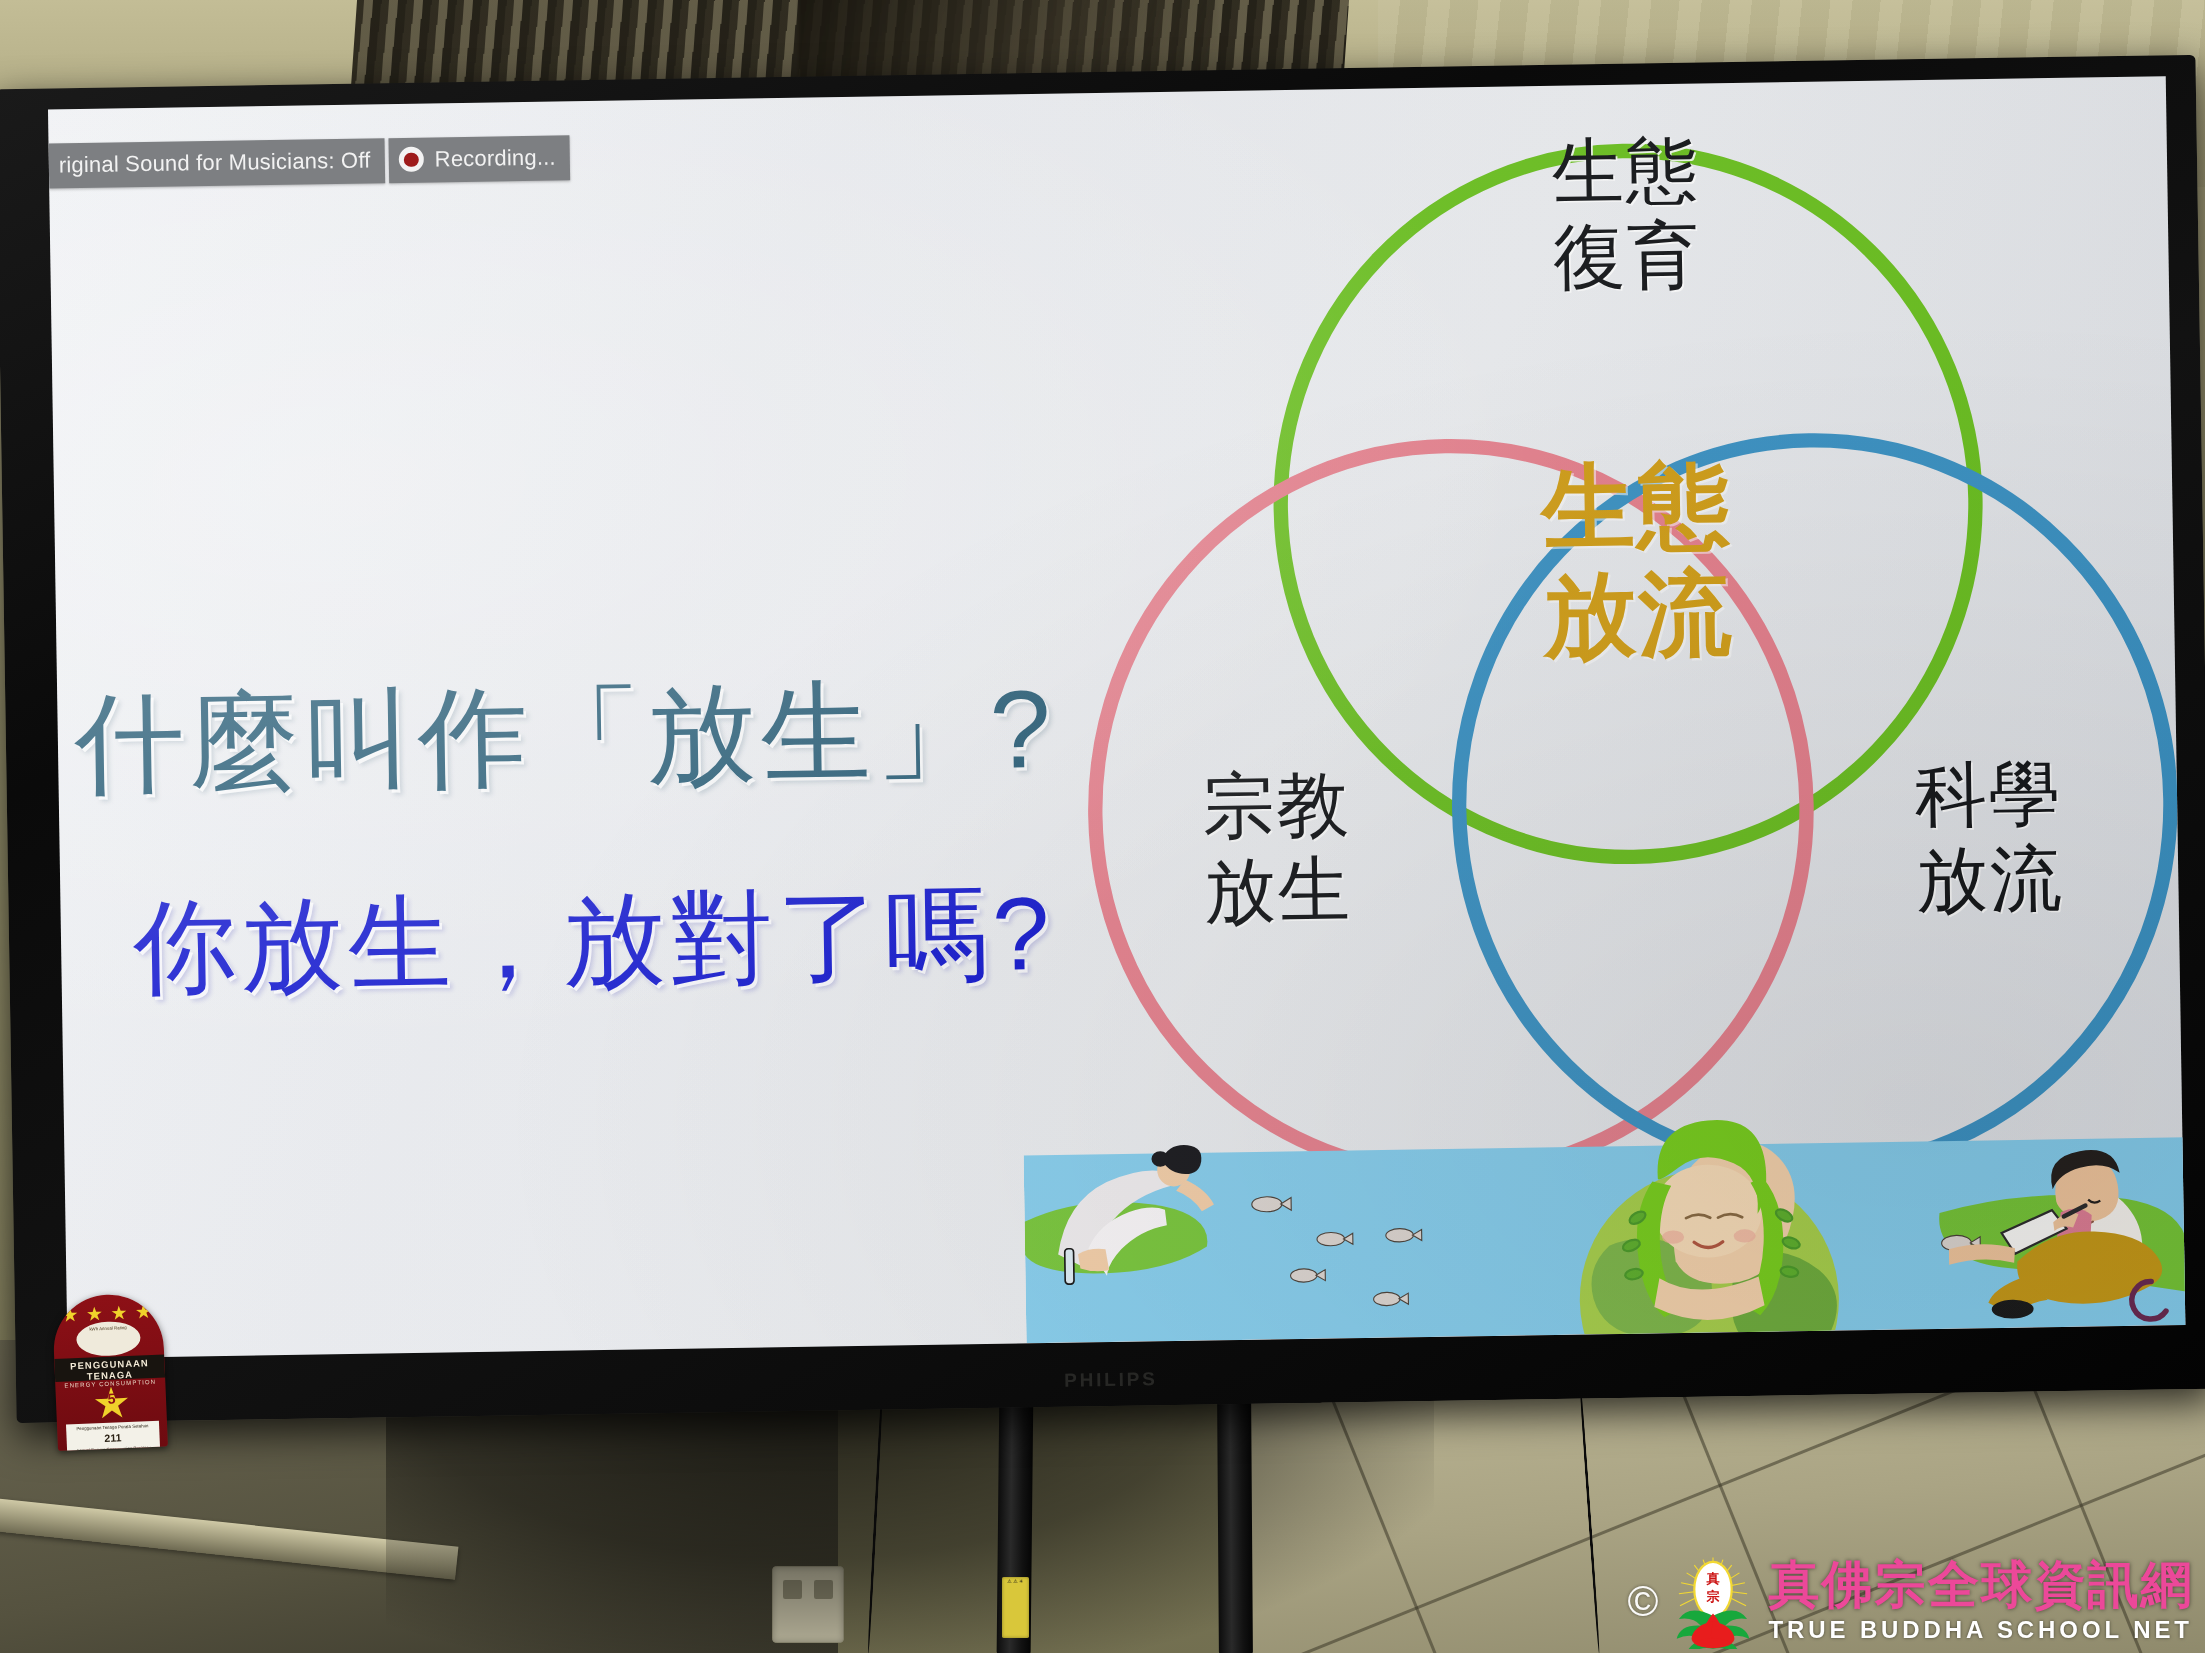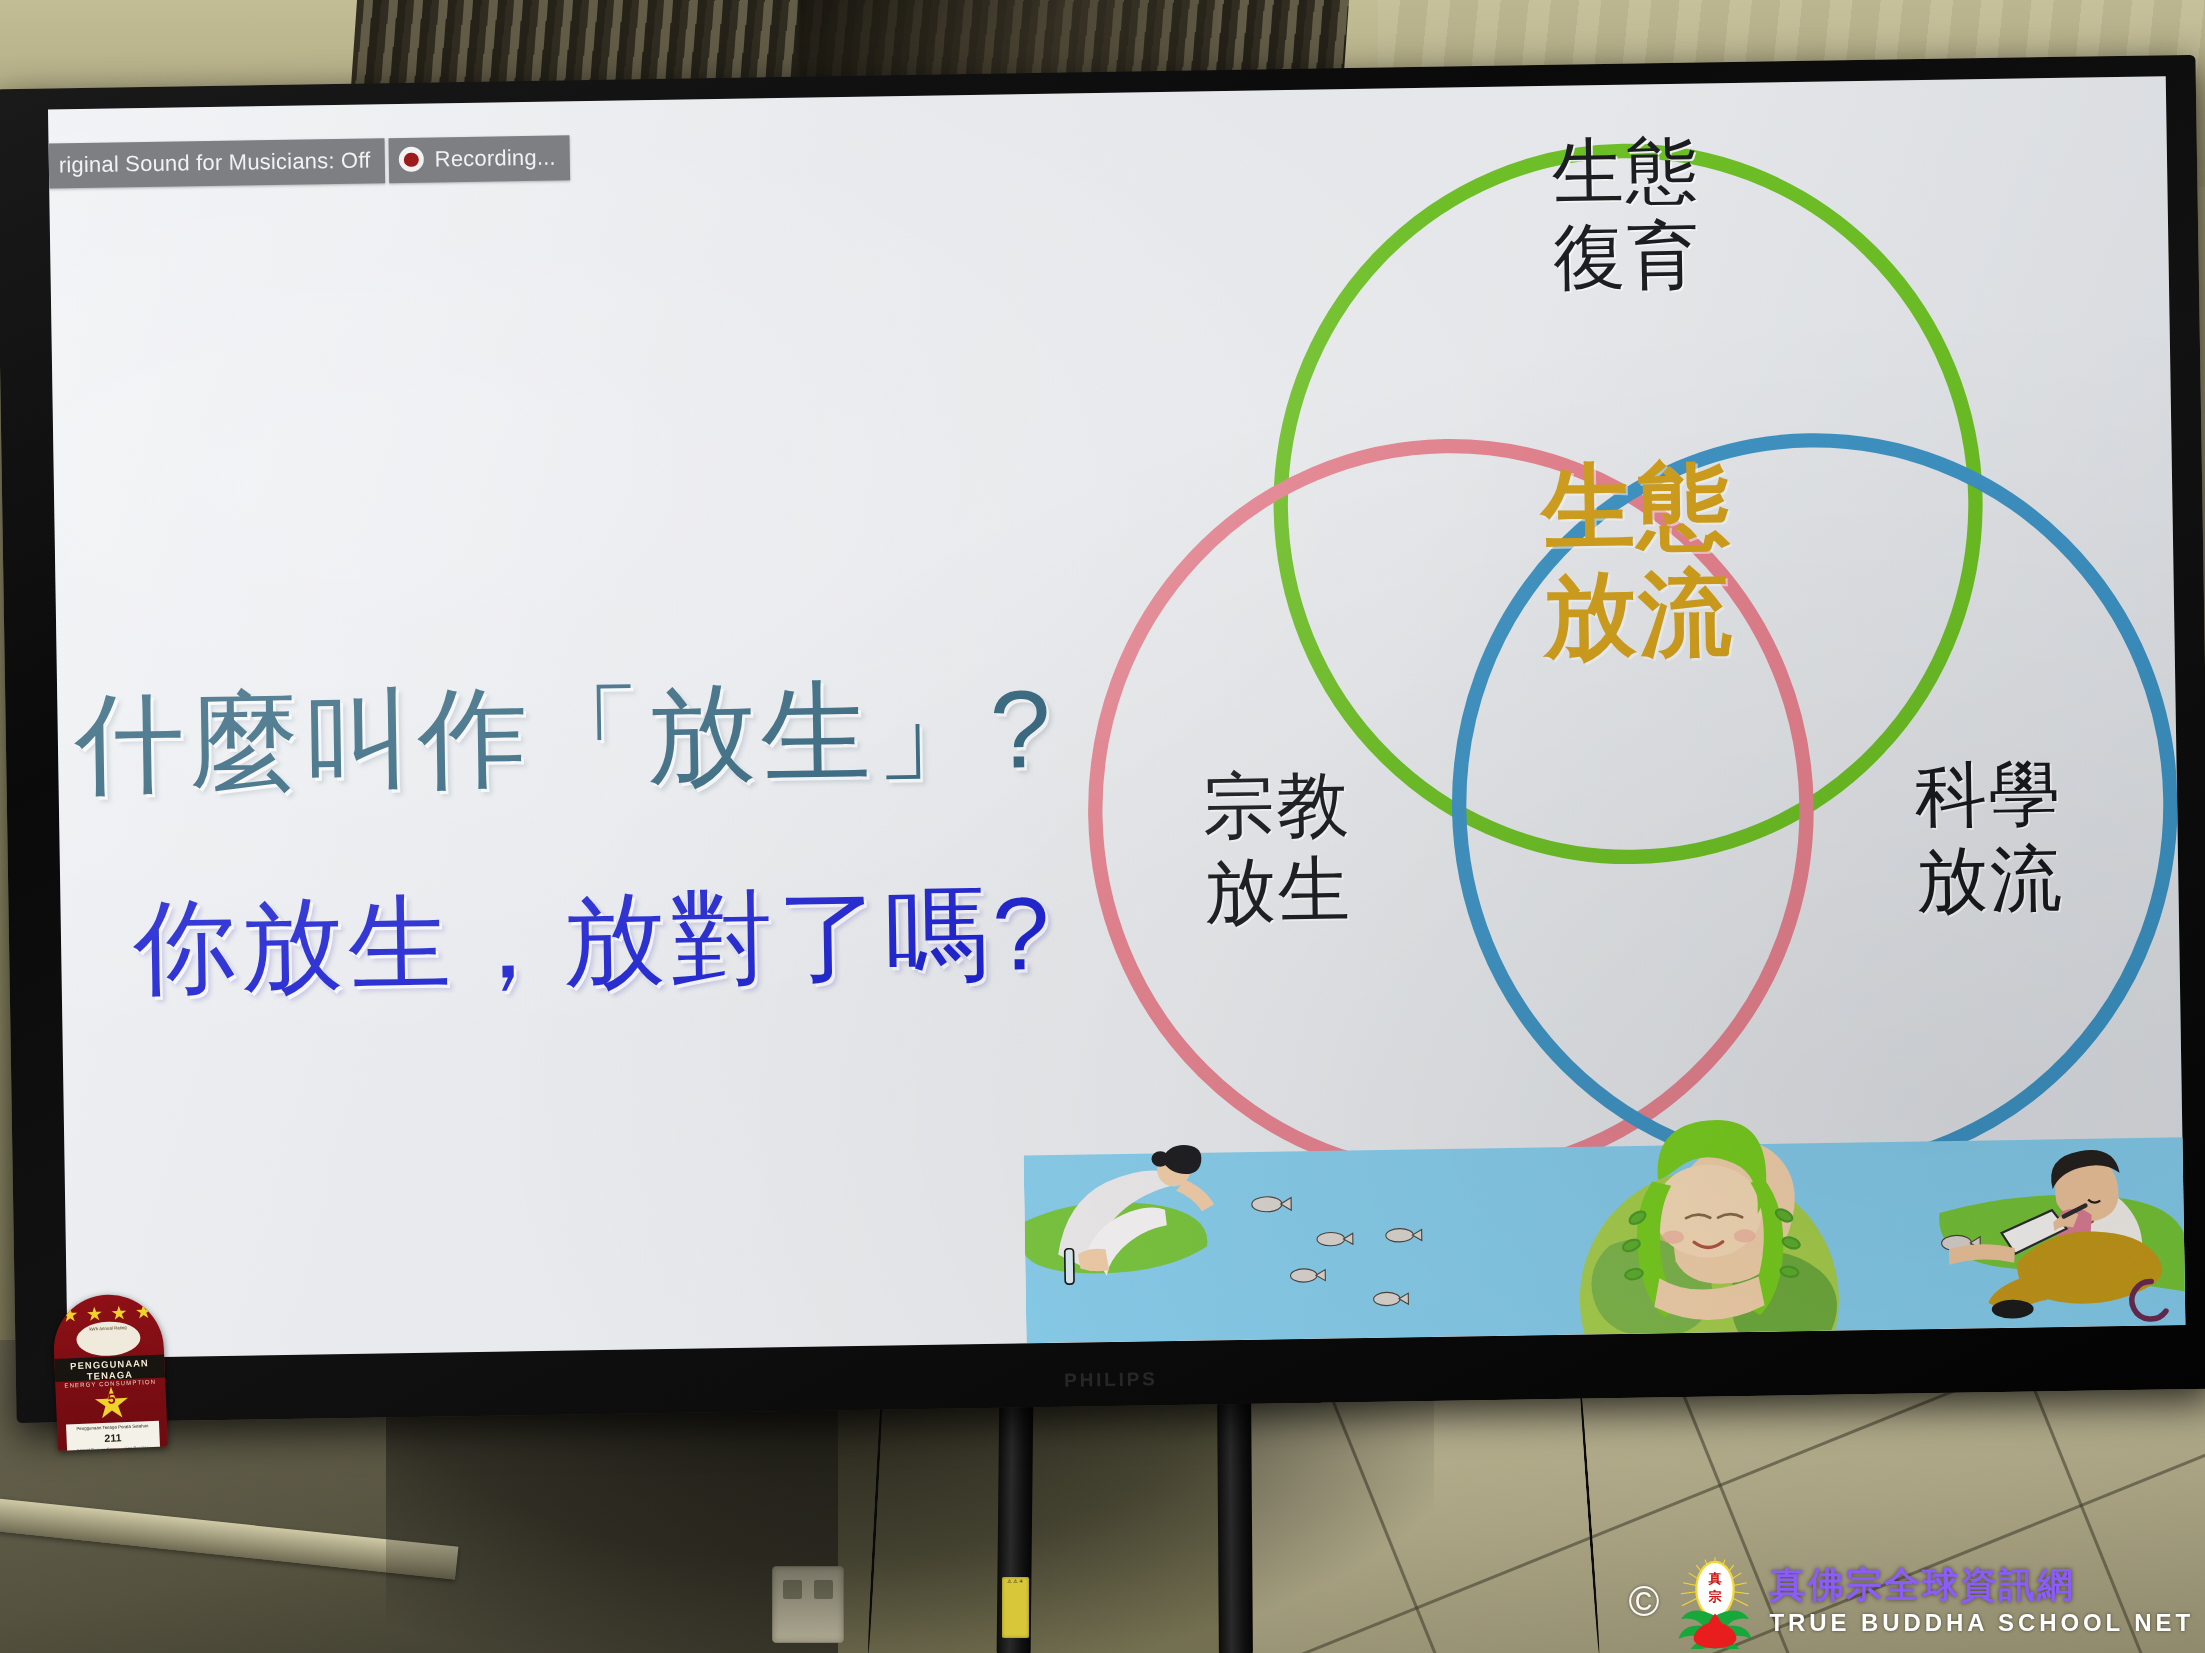--- a/index.html
+++ b/index.html
@@ -281,21 +281,21 @@
   
   #watermark {
     position: absolute; right: 11px; bottom: 4.4px;
     display: flex; align-items: center; gap: 11px;
     z-index: 60;
   }
   #wm-copy { color: #ffffff; font-size: 42px; line-height: 1; opacity: .95; text-shadow: 0 0 3.3px rgba(0,0,0,.5);}
   #wm-logo { width: 88px; height: 94px; position: relative; flex: 0 0 auto;}
   #wm-text { display:flex; flex-direction: column; align-items:flex-start; }
   #wm-cn {
-    color:#8b5cf6; font-size: 36px; font-weight: bold; letter-spacing: 2.2px; line-height:1;
+    color:#ec4899; font-size: 51px; font-weight: bold; letter-spacing: 2.2px; line-height:1;
     text-shadow: 0 0 4.4px rgba(0,0,0,.55);
   }
   #wm-en {
     color:#fff; font-size: 24px; font-weight: bold; letter-spacing: 3.9px; margin-top: 6px;
     text-shadow: 0 0 3.3px rgba(0,0,0,.55);
   }
 </style>
 </head>
 <body>
 

